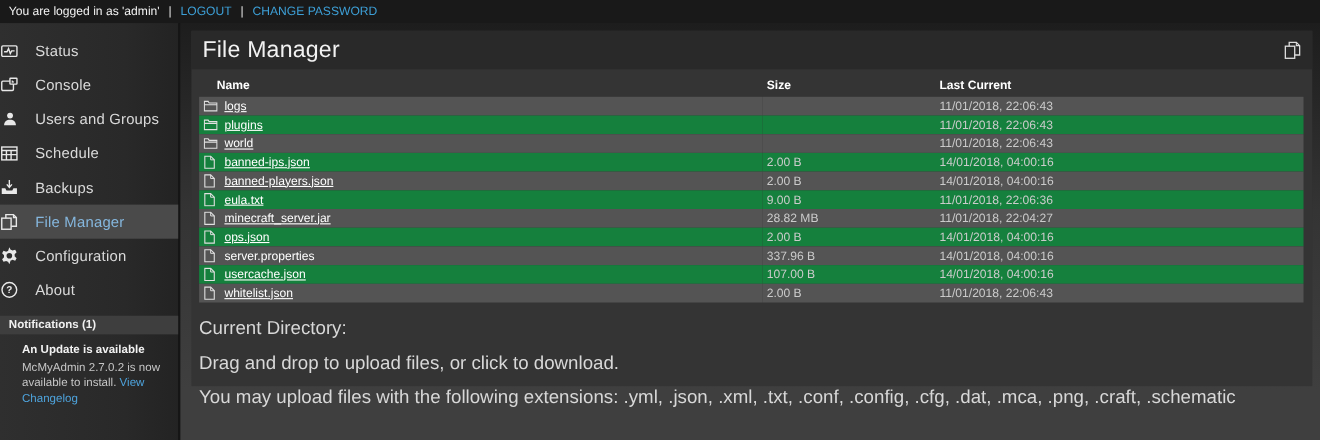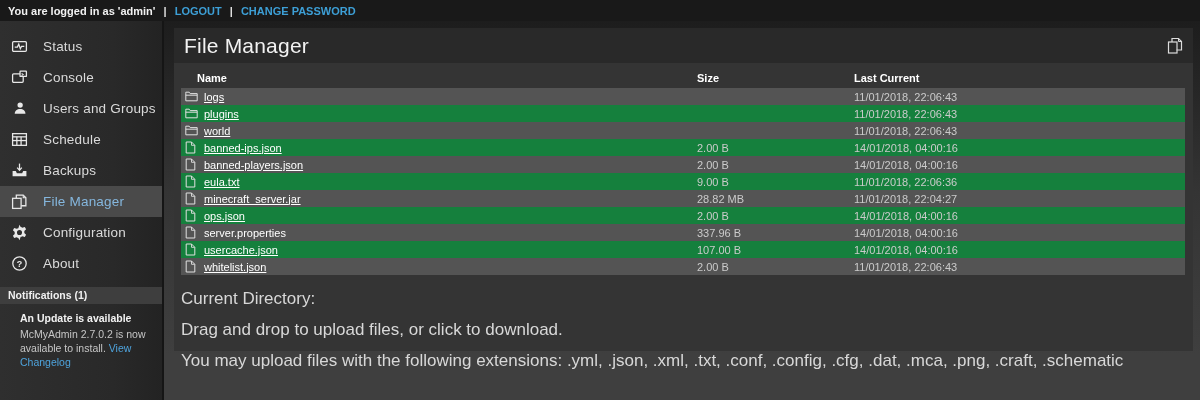--- a/index.html
+++ b/index.html
@@ -6,36 +6,36 @@
   html,body { width:1200px; height:400px; overflow:hidden; }
   body {
     font-family: "Liberation Sans", sans-serif;
     background:#1a1a1a;
     color:#e6e6e6;
     -webkit-font-smoothing: antialiased;
   }
   
   .topbar {
     height:21px; background:#191919; display:flex; align-items:center;
-    padding-left:8px; font-size:11px; font-weight:bold; color:#f2f2f2;
+    padding-left:8px; font-size:11px; font-weight:normal; color:#f2f2f2;
     white-space:pre;
   }
   .topbar a { color:#3d9fd6; text-decoration:none; cursor:pointer; }
   .topbar .sep { color:#e0e0e0; padding:0 5px; }
   
   .layout { display:flex; height:379px; }
   .sidebar {
     width:164px; flex:0 0 164px; height:100%;
     background:linear-gradient(90deg,#2f2f2f 0%,#292929 70%,#232323 100%);
     border-right:2px solid #151515;
     display:flex; flex-direction:column;
   }
   .nav { padding-top:10px; }
   .nav-item {
-    height:31px; display:flex; align-items:center; padding-left:11px;
+    height:31px; display:flex; align-items:center; 
     cursor:pointer;
   }
   .nav-item .ico { width:17px; height:17px; display:flex; align-items:center; justify-content:center; flex:0 0 17px; }
   .nav-item .lbl { margin-left:15px; font-size:13.5px; color:#dadada; letter-spacing:.2px; }
   .nav-item.active { background:#4a4a4a; }
   .nav-item.active .lbl { color:#85b7de; }
   
   .notifications { margin-top:8px; }
   .notif-header {
     background:#3e3e3e; font-size:10.5px; font-weight:bold; color:#f0f0f0;

